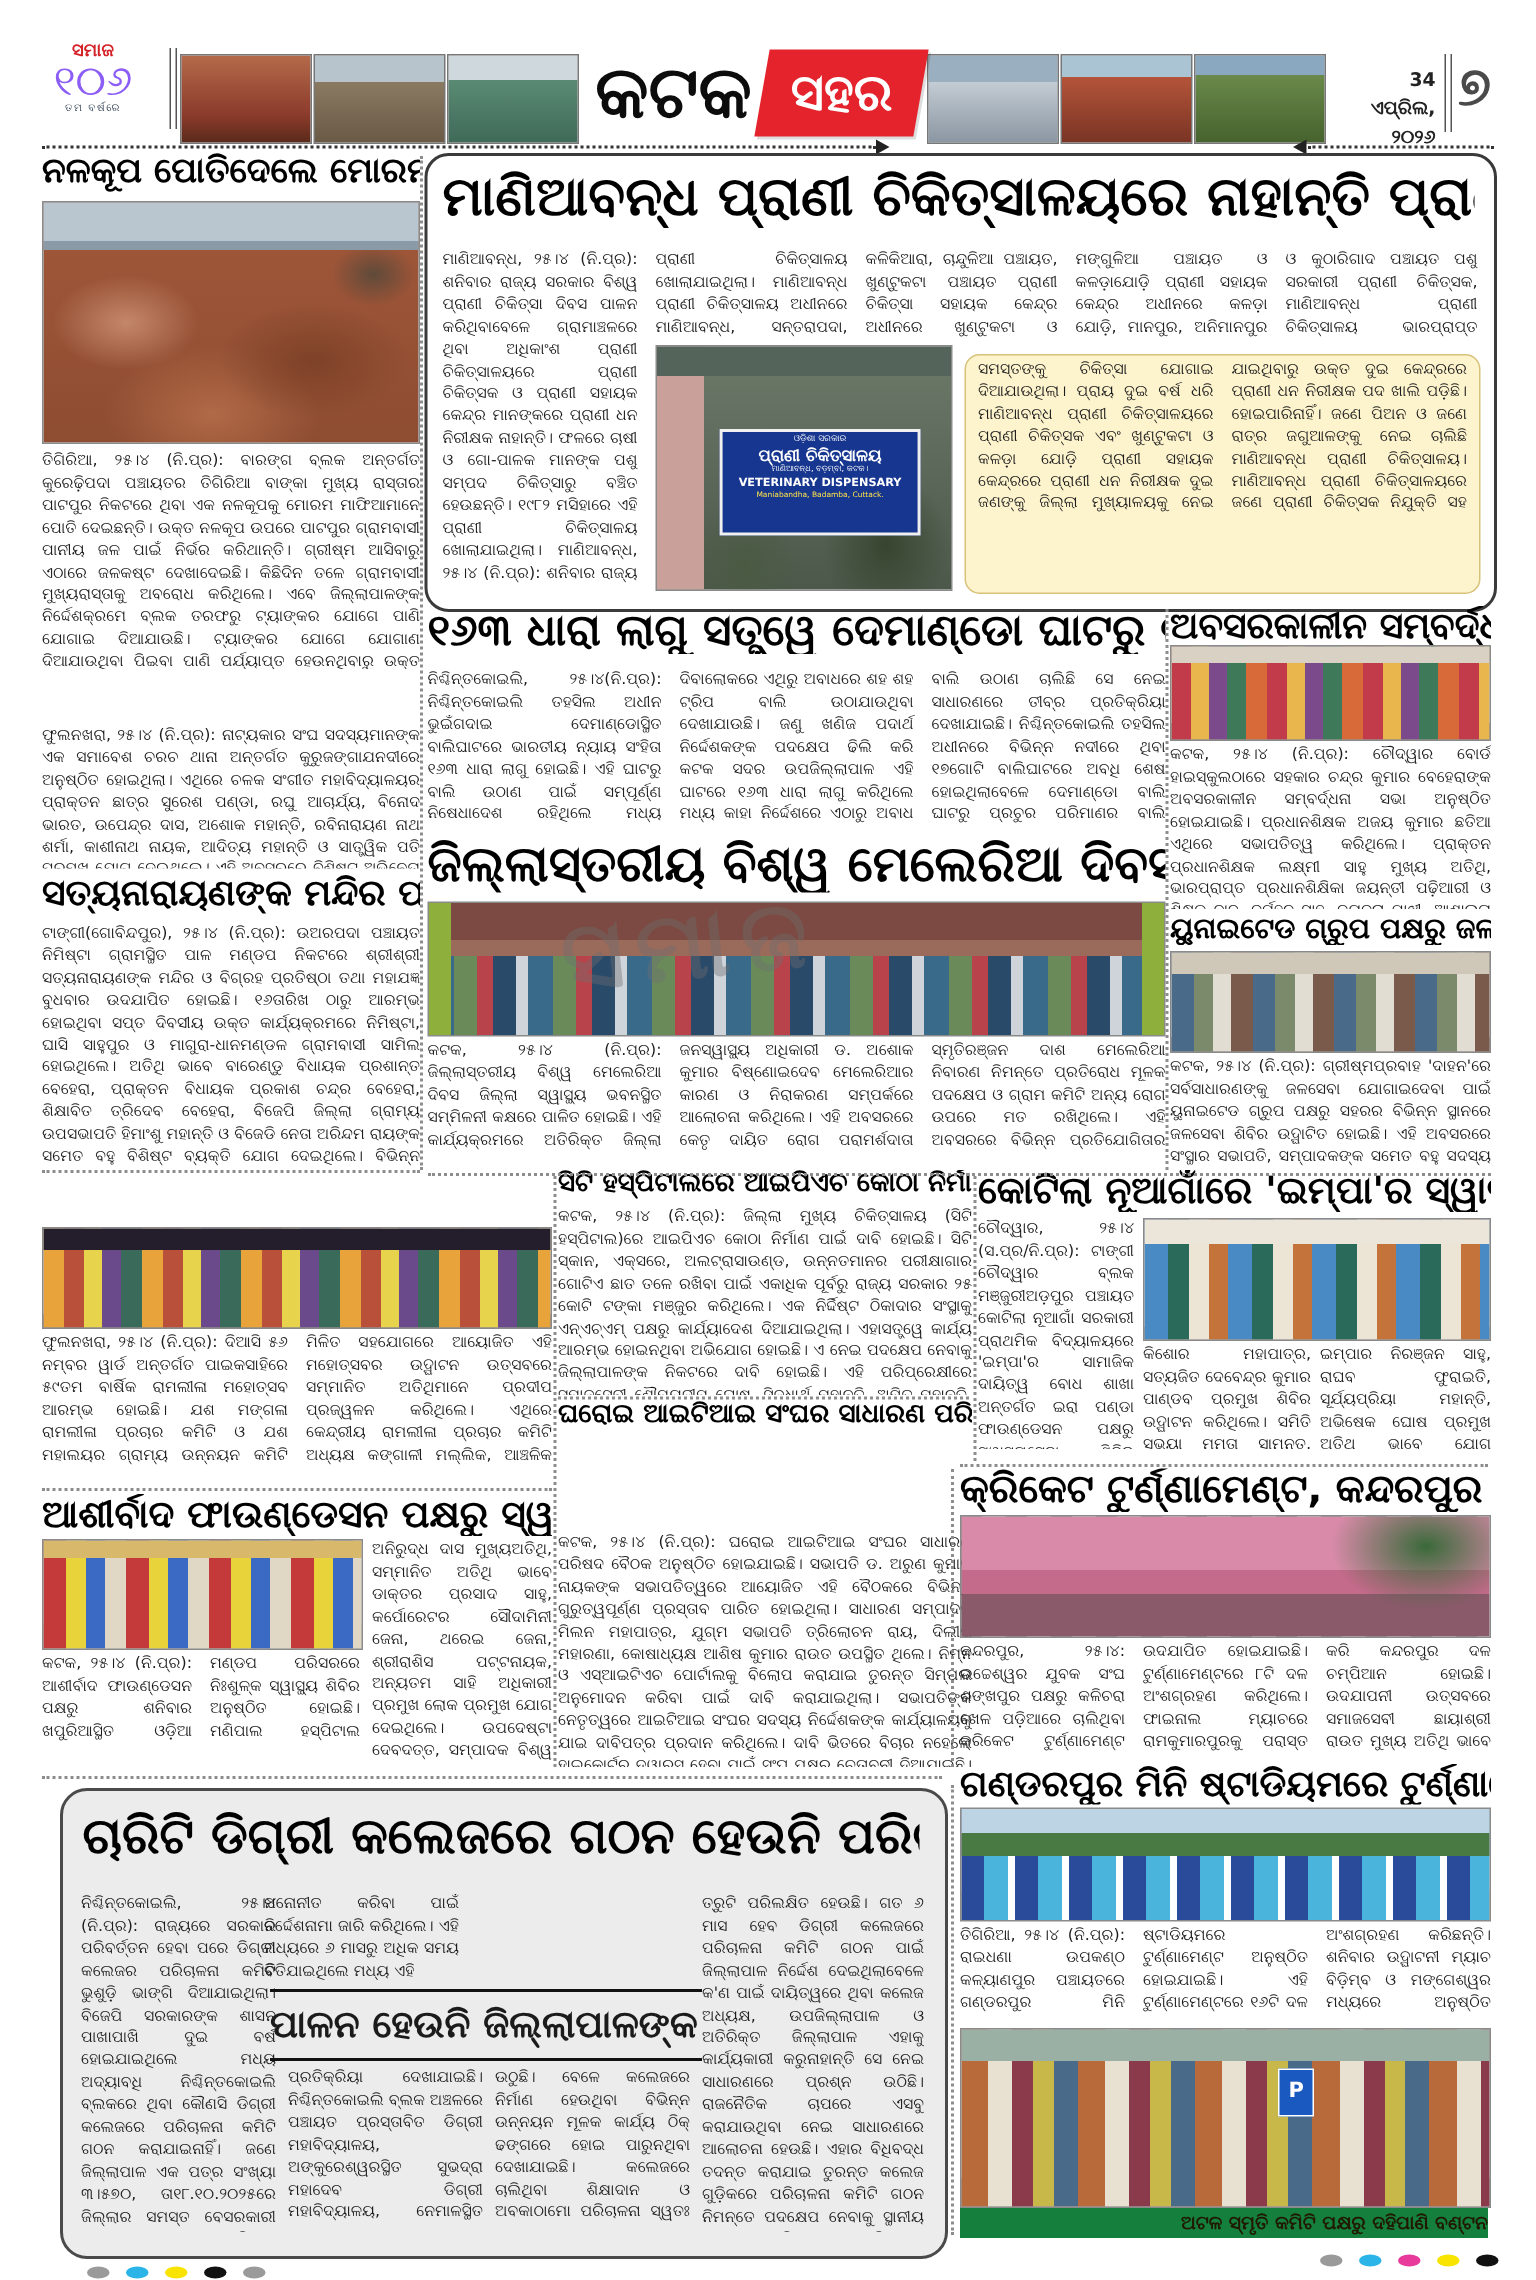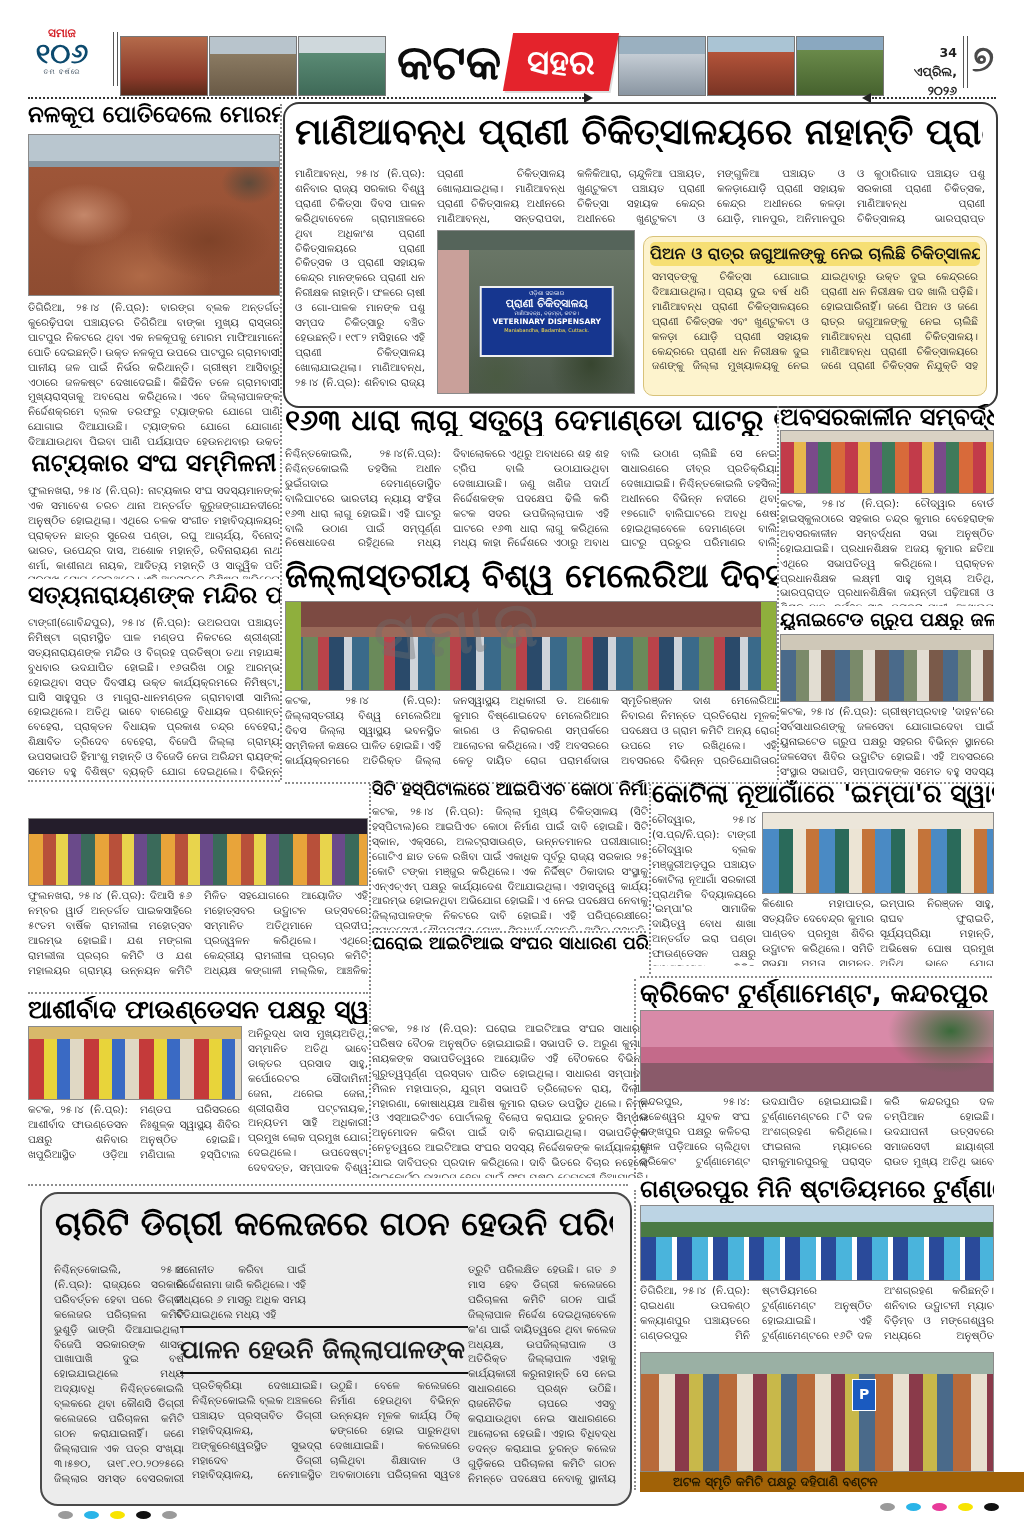--- a/index.html
+++ b/index.html
@@ -11,21 +11,21 @@
   .c2{column-count:2;column-gap:12px;}
   .c3{column-count:3;column-gap:12px;}
   .c4{column-count:4;column-gap:12px;}
   .photo{position:absolute;overflow:hidden;border:1px solid #8a8a8a;}
   .vsep{position:absolute;width:0;border-left:2px dotted #8d8d8d;}
   .hsep{position:absolute;height:0;border-top:2px dotted #8d8d8d;}
   .thumb{position:absolute;top:36px;width:86px;height:58px;border:1px solid #777;}
   
   .logo-box{position:absolute;left:14px;top:26px;width:96px;height:64px;text-align:center;}
   .logo-top{font-size:12px;font-weight:700;color:#d42027;}
-  .logo-num{font-size:28px;font-weight:700;color:#0c4a6e;line-height:1;}
+  .logo-num{font-size:28px;font-weight:400;color:#8b5cf6;line-height:1;}
   .logo-sub{font-size:7px;color:#345;letter-spacing:1px;}
   .dbl{position:absolute;width:3px;border-left:1.5px solid #555;border-right:1.5px solid #555;}
   .arrow-r{position:absolute;width:0;height:0;border-top:5px solid transparent;border-bottom:5px solid transparent;border-left:9px solid #222;}
   .arrow-l{position:absolute;width:0;height:0;border-top:5px solid transparent;border-bottom:5px solid transparent;border-right:9px solid #222;}
   
   .ph-moram{background:
     linear-gradient(180deg,#b9c6cf 0 16%,#8a9aa6 16% 20%,rgba(0,0,0,0) 20%),
     radial-gradient(70px 45px at 22% 50%,#c4876a,rgba(0,0,0,0) 70%),
     radial-gradient(90px 55px at 72% 66%,#7e4228,rgba(0,0,0,0) 70%),
     radial-gradient(100px 65px at 45% 88%,#b06a47,rgba(0,0,0,0) 72%),
@@ -80,21 +80,21 @@
     linear-gradient(0deg,#7a6a58 0 16%,rgba(0,0,0,0) 16%)}
   .sign-blue{position:absolute;left:50%;top:34%;transform:translateX(-42%);width:130px;height:66px;
     background:#16368f;border:2px solid #f0f0f0;color:#fff;text-align:center;line-height:1.25;padding-top:1px;}
   .watermark{position:absolute;left:18%;top:-8px;font-size:64px;font-weight:800;color:rgba(110,110,110,.4);
     transform:rotate(-6deg);letter-spacing:8px;}
   .yellow-box{position:absolute;background:#fdf3cd;border:1px solid #d8c27a;border-radius:10px;}
   .yellow-head{margin:5px 6px 3px 6px;background:#f6df74;border-radius:5px;font-weight:700;text-align:center;
     font-size:16px;line-height:1.5;color:#111;overflow:hidden;white-space:nowrap;}
   .gray-box{position:absolute;background:#ececec;border:2px solid #4a4a4a;border-radius:18px;}
   .subhead-rule{border-top:2.5px solid #111;border-bottom:2.5px solid #111;font-weight:700;text-align:center;overflow:hidden;white-space:nowrap;}
-  .caption-bar{position:absolute;background:#a16207;color:#201800;font-weight:700;font-size:12.5px;text-align:left;overflow:hidden;white-space:nowrap;padding-left:33px;}
+  .caption-bar{position:absolute;background:#15803d;color:#201800;font-weight:700;font-size:12.5px;text-align:right;overflow:hidden;white-space:nowrap;}
   .regdot{display:inline-block;width:15px;height:8px;border-radius:50%;margin-right:6px;vertical-align:middle;}
   .meeting-banner{position:absolute;left:0;top:0;right:0;height:17px;background:#cfe4f2;color:#2a4a66;
     font-size:9px;font-weight:700;letter-spacing:3px;text-align:center;line-height:17px;}
   .p-sign{position:absolute;left:60%;top:22%;width:22px;height:30px;background:#1a5ac0;border:1px solid #fff;
     color:#fff;font-weight:800;font-size:14px;text-align:center;line-height:28px;}
 </style>
 </head>
 <body>
 
 <div id="page">
@@ -141,25 +141,23 @@
   <div class="photo ph-vet" style="left:437px;top:230px;width:196px;height:162px;">
     <div class="sign-blue">
       <div style="font-size:6px;">ଓଡ଼ିଶା ସରକାର</div>
       <div style="font-size:11px;font-weight:700;">ପ୍ରାଣୀ ଚିକିତ୍ସାଳୟ</div>
       <div style="font-size:5.5px;">ମାଣିଆବନ୍ଧ, ବଡ଼ମ୍ବା, କଟକ।</div>
       <div style="font-size:7.5px;font-weight:700;">VETERINARY DISPENSARY</div>
       <div style="font-size:5px;color:#ffe34a;">Maniabandha, Badamba, Cuttack.</div>
     </div>
   </div>
   <div class="yellow-box" style="left:643px;top:236px;width:342px;height:158px;">
-    <div class="yellow-head">ପିଅନ ଓ ରାତ୍ର ଜଗୁଆଳଙ୍କୁ ନେଇ ଚାଲିଛି ଚିକିତ୍ସାଳୟ</div>
     <div class="body-txt c2" style="margin:2px 8px;height:118px;">ସମସ୍ତଙ୍କୁ ଚିକିତ୍ସା ଯୋଗାଇ ଦିଆଯାଉଥିଲା। ପ୍ରାୟ ଦୁଇ ବର୍ଷ ଧରି ମାଣିଆବନ୍ଧ ପ୍ରାଣୀ ଚିକିତ୍ସାଳୟରେ ପ୍ରାଣୀ ଚିକିତ୍ସକ ଏବଂ ଖୁଣ୍ଟୁକଟା ଓ କଳଡ଼ା ଯୋଡ଼ି ପ୍ରାଣୀ ସହାୟକ କେନ୍ଦ୍ରରେ ପ୍ରାଣୀ ଧନ ନିରୀକ୍ଷକ ଦୁଇ ଜଣଙ୍କୁ ଜିଲ୍ଲା ମୁଖ୍ୟାଳୟକୁ ନେଇ ଯାଇଥିବାରୁ ଉକ୍ତ ଦୁଇ କେନ୍ଦ୍ରରେ ପ୍ରାଣୀ ଧନ ନିରୀକ୍ଷକ ପଦ ଖାଲି ପଡ଼ିଛି। ହୋଇପାରିନାହିଁ। ଜଣେ ପିଅନ ଓ ଜଣେ ରାତ୍ର ଜଗୁଆଳଙ୍କୁ ନେଇ ଚାଲିଛି ମାଣିଆବନ୍ଧ ପ୍ରାଣୀ ଚିକିତ୍ସାଳୟ। ମାଣିଆବନ୍ଧ ପ୍ରାଣୀ ଚିକିତ୍ସାଳୟରେ ଜଣେ ପ୍ରାଣୀ ଚିକିତ୍ସକ ନିଯୁକ୍ତି ସହ ଖୁଣ୍ଟୁକଟା ଓ କଳଡ଼ା ଯୋଡ଼ି ପ୍ରାଣୀ ଧନ ନିରୀକ୍ଷକଙ୍କୁ ନିଜ ନିଜ କେନ୍ଦ୍ରକୁ ଫେରାଇ ଦିଆଯିବା ପାଇଁ ସାଧାରଣରେ ଦାବି ହେଉଛି।</div>
   </div>
 
-  <div class="abs hl" style="left:28px;top:450px;width:252px;font-size:24px;">ନାଟ୍ୟକାର ସଂଘ ସମ୍ମିଳନୀ</div>
   <div class="abs body-txt" style="left:28px;top:483px;width:252px;height:96px;">ଫୁଲନଖରା, ୨୫।୪ (ନି.ପ୍ର): ନାଟ୍ୟକାର ସଂଘ ସଦସ୍ୟମାନଙ୍କ ଏକ ସମାବେଶ ଚରଚ ଥାନା ଅନ୍ତର୍ଗତ କୁରୁଜଙ୍ଗାଯନଦୀରେ ଅନୁଷ୍ଠିତ ହୋଇଥିଲା। ଏଥିରେ ଚଳକ ସଂଗୀତ ମହାବିଦ୍ୟାଳୟର ପ୍ରାକ୍ତନ ଛାତ୍ର ସୁରେଶ ପଣ୍ଡା, ରଘୁ ଆଚାର୍ଯ୍ୟ, ବିନୋଦ ଭାରତ, ଉପେନ୍ଦ୍ର ଦାସ, ଅଶୋକ ମହାନ୍ତି, ରବିନାରାୟଣ ନାଥ ଶର୍ମା, କାଶୀନାଥ ନାୟକ, ଆଦିତ୍ୟ ମହାନ୍ତି ଓ ସାତ୍ତ୍ୱିକ ପତି ପ୍ରମୁଖ ଯୋଗ ଦେଇଥିଲେ। ଏହି ଅବସରରେ ବିଶିଷ୍ଟ ଅଭିନେତା ବିଜୟ ମହାନ୍ତି, ଅଜିତ ଦାସ, ଜ୍ଞାନଧର ମହାରଣା, ସ୍ୱରାଜ ବେହେରାଙ୍କୁ ଶ୍ରଦ୍ଧାଞ୍ଜଳି ଅର୍ପଣ ହୋଇଥିଲା।</div>
 
   <div class="abs hl" style="left:28px;top:582px;width:252px;font-size:24px;">ସତ୍ୟନାରାୟଣଙ୍କ ମନ୍ଦିର ପ୍ରତିଷ୍ଠା</div>
   <div class="abs body-txt" style="left:28px;top:615px;width:252px;height:163px;">ଟାଙ୍ଗୀ(ଗୋବିନ୍ଦପୁର), ୨୫।୪ (ନି.ପ୍ର): ଉଅରପଦା ପଞ୍ଚାୟତ ନିମିଷ୍ଟା ଗ୍ରାମସ୍ଥିତ ପାଳ ମଣ୍ଡପ ନିକଟରେ ଶ୍ରୀଶ୍ରୀ ସତ୍ୟନାରାୟଣଙ୍କ ମନ୍ଦିର ଓ ବିଗ୍ରହ ପ୍ରତିଷ୍ଠା ତଥା ମହାଯଜ୍ଞ ବୁଧବାର ଉଦଯାପିତ ହୋଇଛି। ୧୬ତାରିଖ ଠାରୁ ଆରମ୍ଭ ହୋଇଥିବା ସପ୍ତ ଦିବସୀୟ ଉକ୍ତ କାର୍ଯ୍ୟକ୍ରମରେ ନିମିଷ୍ଟା, ଘାସି ସାହୁପୁର ଓ ମାଗୁରା-ଧାନମଣ୍ଡଳ ଗ୍ରାମବାସୀ ସାମିଲ ହୋଇଥିଲେ। ଅତିଥି ଭାବେ ବାରେଣ୍ଡୁ ବିଧାୟକ ପ୍ରଶାନ୍ତ ବେହେରା, ପ୍ରାକ୍ତନ ବିଧାୟକ ପ୍ରକାଶ ଚନ୍ଦ୍ର ବେହେରା, ଶିକ୍ଷାବିତ ତ୍ରିଦେବ ବେହେରା, ବିଜେପି ଜିଲ୍ଲା ଗ୍ରାମ୍ୟ ଉପସଭାପତି ହିମାଂଶୁ ମହାନ୍ତି ଓ ବିଜେଡି ନେତା ଅରିନ୍ଦମ ରାୟଙ୍କ ସମେତ ବହୁ ବିଶିଷ୍ଟ ବ୍ୟକ୍ତି ଯୋଗ ଦେଇଥିଲେ। ବିଭିନ୍ନ ଦିବସରେ ଭଜନ, ପ୍ରବଚନ ଓ ପାଳା ପରିବେଷଣ କରାଯାଇଥିଲା। କମିଟି ସଭାପତି କ୍ଷେତ୍ରବାସୀ ବରାଳ, ସମ୍ପାଦକ କୃଷ୍ଣଚନ୍ଦ୍ର ସ୍ୱାଇଁ, ଦେବାଶିଷ ସ୍ୱାଇଁ, ପ୍ରସନ୍ନ ସ୍ୱାଇଁ, ରାଜକିଶୋର ସ୍ୱାଇଁ, ହିମାଂଶୁ ସାମଲ, ବନବିହାରୀ ବେହେରା, ବସନ୍ତ ଗୋଛିକାର, ଉଦୟ ମହାନ୍ତି ଓ ବିଚିତ୍ର ଗୋଛିକାର ପ୍ରମୁଖ କାର୍ଯ୍ୟକ୍ରମ ପରିଚାଳନାରେ ସହଯୋଗ କରିଥିଲେ।</div>
 
   <div class="abs hl" style="left:285px;top:404px;width:492px;font-size:29px;">୧୬୩ ଧାରା ଲାଗୁ ସତ୍ତ୍ୱେ ଦେମାଣ୍ଡୋ ଘାଟରୁ ବାଲି ଉଠୁଛି</div>
   <div class="abs body-txt c3" style="left:285px;top:446px;width:492px;height:110px;">ନିଶ୍ଚିନ୍ତକୋଇଲି, ୨୫।୪(ନି.ପ୍ର): ନିଶ୍ଚିନ୍ତକୋଇଲି ତହସିଲ ଅଧୀନ ଭୁଇଁଗଦାଇ ଦେମାଣ୍ଡୋସ୍ଥିତ ବାଲିଘାଟରେ ଭାରତୀୟ ନ୍ୟାୟ ସଂହିତା ୧୬୩ ଧାରା ଲାଗୁ ହୋଇଛି। ଏହି ଘାଟରୁ ବାଲି ଉଠାଣ ପାଇଁ ସମ୍ପୂର୍ଣ୍ଣ ନିଷେଧାଦେଶ ରହିଥିଲେ ମଧ୍ୟ ଦିବାଲୋକରେ ଏଥିରୁ ଅବାଧରେ ଶହ ଶହ ଟ୍ରିପ ବାଲି ଉଠାଯାଉଥିବା ଦେଖାଯାଉଛି। ଜଣୁ ଖଣିଜ ପଦାର୍ଥ ନିର୍ଦ୍ଦେଶକଙ୍କ ପଦକ୍ଷେପ ଢିଲି କରି କଟକ ସଦର ଉପଜିଲ୍ଲାପାଳ ଏହି ଘାଟରେ ୧୬୩ ଧାରା ଲାଗୁ କରିଥିଲେ ମଧ୍ୟ କାହା ନିର୍ଦ୍ଦେଶରେ ଏଠାରୁ ଅବାଧ ବାଲି ଉଠାଣ ଚାଲିଛି ସେ ନେଇ ସାଧାରଣରେ ତୀବ୍ର ପ୍ରତିକ୍ରିୟା ଦେଖାଯାଇଛି। ନିଶ୍ଚିନ୍ତକୋଇଲି ତହସିଲ ଅଧୀନରେ ବିଭିନ୍ନ ନଦୀରେ ଥିବା ୧୭ଗୋଟି ବାଲିଘାଟରେ ଅବଧି ଶେଷ ହୋଇଥିଲାବେଳେ ଦେମାଣ୍ଡୋ ବାଲି ଘାଟରୁ ପ୍ରଚୁର ପରିମାଣର ବାଲି ଉଠାଣ ଯୋଗୁଁ ସରକାରଙ୍କ ବହୁ ରାଜସ୍ୱ ହାନି ହେଉଥିବା ଜଣାଯାଇଛି। ଏ ସଂକ୍ରାନ୍ତରେ ଜଣୁ ଖଣିଜ ଦ୍ରବ୍ୟ ନିର୍ଦ୍ଦେଶକଙ୍କ ଦୃଷ୍ଟି ଆକର୍ଷଣ କରାଯିବା ପରେ ସ୍ଥାନୀୟ ରାଜସ୍ୱ ନିରୀକ୍ଷକ ଓ ନେମାଳ ଥାନା ପୁଲିସ ସହାୟତାରେ କନିଷ୍ଠ ଖଣି ଅଧିକାରୀ ସ୍ଥାନଭଞ୍ଜନ ବେହେରା ଏହି ଘାଟର ଗଢ଼ାକୁ ଜେସିବି ଦ୍ୱାରା ଖୋଳି ବିଛିନ୍ନ କରିଦେଇଥିବା ଜଣାଯାଇଛି।</div>
 
   <div class="abs hl" style="left:285px;top:558px;width:492px;font-size:33px;">ଜିଲ୍ଲାସ୍ତରୀୟ ବିଶ୍ୱ ମେଲେରିଆ ଦିବସ</div>
   <div class="photo ph-malaria" style="left:285px;top:601px;width:490px;height:88px;">

